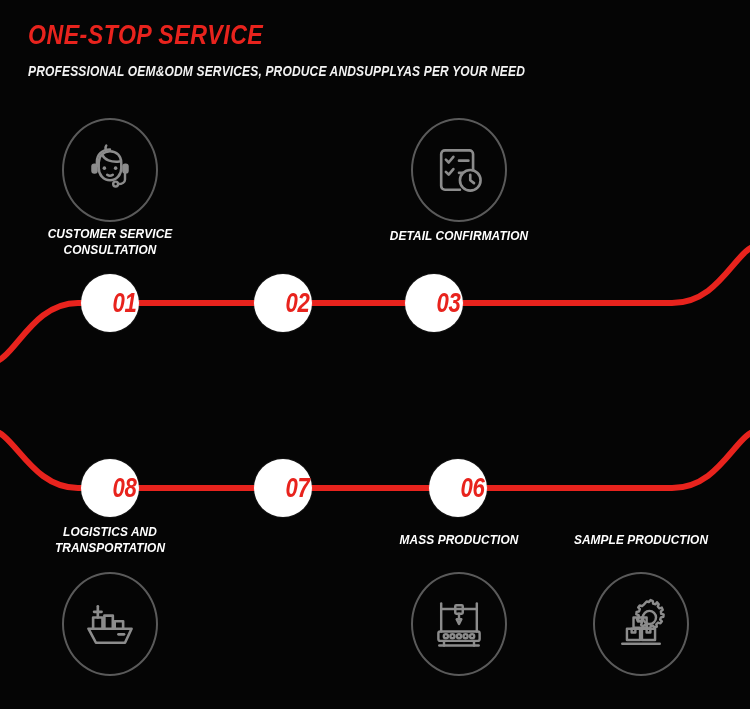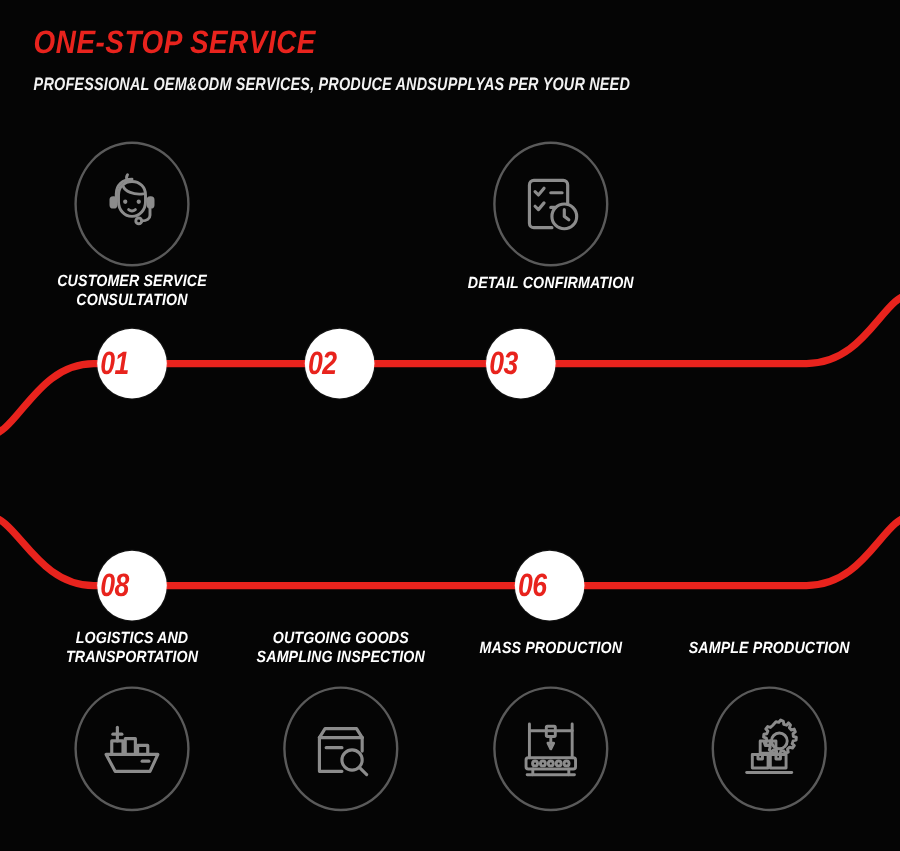--- a/index.html
+++ b/index.html
@@ -70,21 +70,21 @@
     text-align:center;
     white-space:pre-line;
   }
 
   
   .bubble{
     position:absolute;
     width:58px;height:58px;
     border-radius:50%;
     background:#ffffff;
-    display:flex;align-items:center;justify-content:flex-start;
+    display:flex;align-items:center;justify-content:flex-end;
     box-shadow:0 0 0 1px rgba(255,255,255,0.06);
   }
   .bubble span{
     color:#e8231d;
     font-size:27px;
     font-weight:bold;
     font-style:italic;
     transform:scaleX(0.82);
     letter-spacing:-0.5px;
     line-height:1;
@@ -171,34 +171,22 @@
         <path d="M14 37V25h10v12"></path>
         <path d="M19 25V13"></path>
         <path d="M15 19h8"></path>
         <path d="M26 37V23h9v14"></path>
         <path d="M37 37v-8h9v8"></path>
         <path d="M41 43h6"></path>
       </svg>
     </div>
   </div>
 
-  <div class="col" style="left:196px;top:524px;height:180px;">
-    <div class="label" style="top:0;">OUTGOING GOODS
-SAMPLING INSPECTION</div>
-    <div class="icon-wrap" style="top:48px;">
-      <svg width="60" height="60" viewBox="0 0 64 64" fill="none" stroke="#8c8c8c" stroke-width="2.8" stroke-linecap="round" stroke-linejoin="round">
-        <path d="M13 22l5-8h28l5 8"></path>
-        <path d="M13 22v30h20"></path>
-        <path d="M51 22v12"></path>
-        <path d="M13 22h38"></path>
-        <path d="M19 31h14"></path>
-        <circle cx="42" cy="42" r="9"></circle>
-        <path d="M48.5 48.5L55 55"></path>
-      </svg>
-    </div>
+  <div class="bubble" style="left:254px;top:459px;">
+    <span>07</span>
   </div>
 
   <div class="bubble" style="left:429px;top:459px;">
     <span>06</span>
   </div>
   <div class="col" style="left:371px;top:524px;height:180px;">
     <div class="label" style="top:8px;">MASS PRODUCTION</div>
     <div class="icon-wrap" style="top:48px;">
       <svg width="60" height="60" viewBox="0 0 64 64" fill="none" stroke="#8c8c8c" stroke-width="2.6" stroke-linecap="round" stroke-linejoin="round">
         <path d="M13 10v30"></path>

